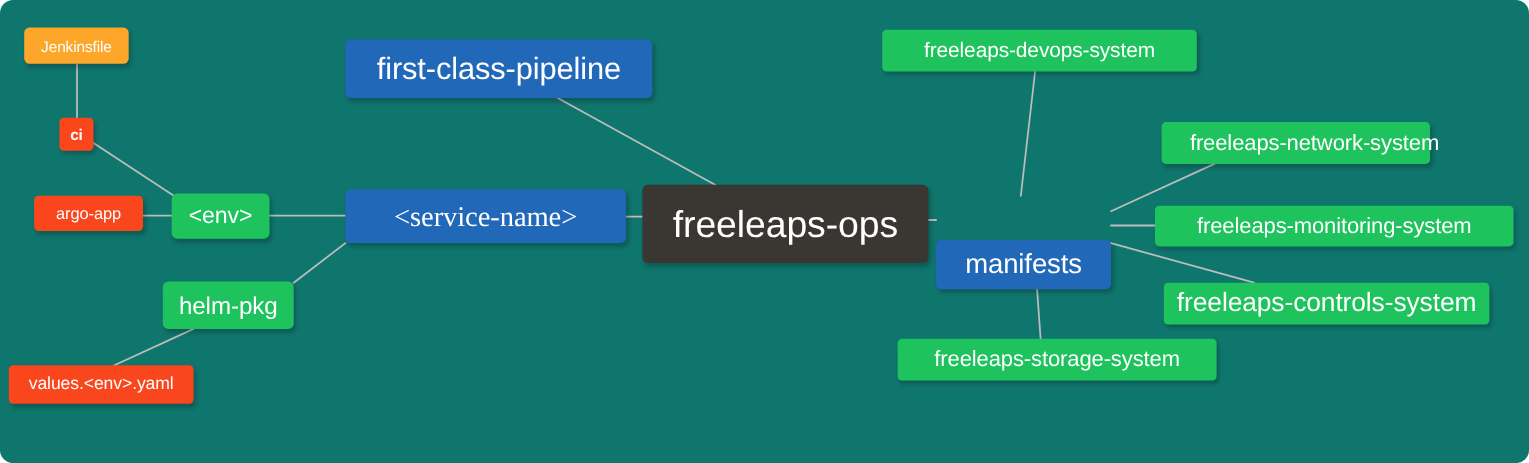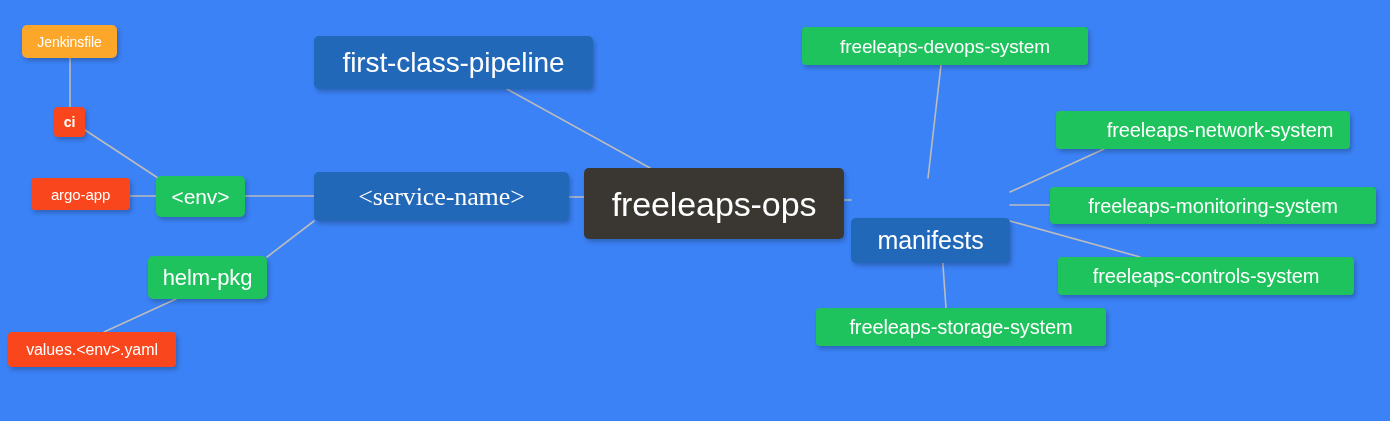--- a/index.html
+++ b/index.html
@@ -8,22 +8,23 @@
     padding: 0;
     background: #ffffff;
   }
   body {
     font-family: "Liberation Sans", sans-serif;
   }
   #canvas {
     position: relative;
     width: 1390px;
     height: 421px;
-    background: #3b82f6;
+    background: #0f766e;
     overflow: hidden;
+    border-radius: 12px;
   }
   #edges {
     position: absolute;
     left: 0;
     top: 0;
     width: 1390px;
     height: 421px;
     pointer-events: none;
   }
   .node {
@@ -92,26 +93,26 @@
       </div>
       <div class="node" style="left: 584px; top: 168px; width: 260px; height: 71px; background: rgb(58, 54, 50); font-size: 34px; border-radius: 5px;">
         <span>freeleaps-ops</span>
       </div>
       <div class="node" style="left: 851px; top: 178px; width: 159px; height: 45px; background: rgb(34, 104, 185); font-size: 25px; border-radius: 5px; margin-top: 40px;">
         <span>manifests</span>
       </div>
       <div class="node" style="left: 802px; top: 27px; width: 286px; height: 38px; background: rgb(30, 195, 93); font-size: 19px; border-radius: 4px;">
         <span>freeleaps-devops-system</span>
       </div>
-      <div class="node" style="left: 1056px; top: 111px; width: 294px; height: 38px; background: rgb(30, 195, 93); font-size: 20px; border-radius: 4px; padding-left: 44px;">
+      <div class="node" style="left: 1056px; top: 111px; width: 244px; height: 38px; background: rgb(30, 195, 93); font-size: 20px; border-radius: 4px; padding-left: 44px;">
         <span>freeleaps-network-system</span>
       </div>
       <div class="node" style="left: 1050px; top: 187px; width: 326px; height: 37px; background: rgb(30, 195, 93); font-size: 20px; border-radius: 4px;">
         <span>freeleaps-monitoring-system</span>
       </div>
-      <div class="node" style="left: 1058px; top: 257px; width: 296px; height: 38px; background: rgb(30, 195, 93); font-size: 20px; border-radius: 4px;">
+      <div class="node" style="left: 1058px; top: 257px; width: 296px; height: 38px; background: rgb(30, 195, 93); font-size: 24px; border-radius: 4px;">
         <span>freeleaps-controls-system</span>
       </div>
       <div class="node" style="left: 816px; top: 308px; width: 290px; height: 38px; background: rgb(30, 195, 93); font-size: 20px; border-radius: 4px;">
         <span>freeleaps-storage-system</span>
       </div>
     </div>
 </div>
 
 </body></html>

